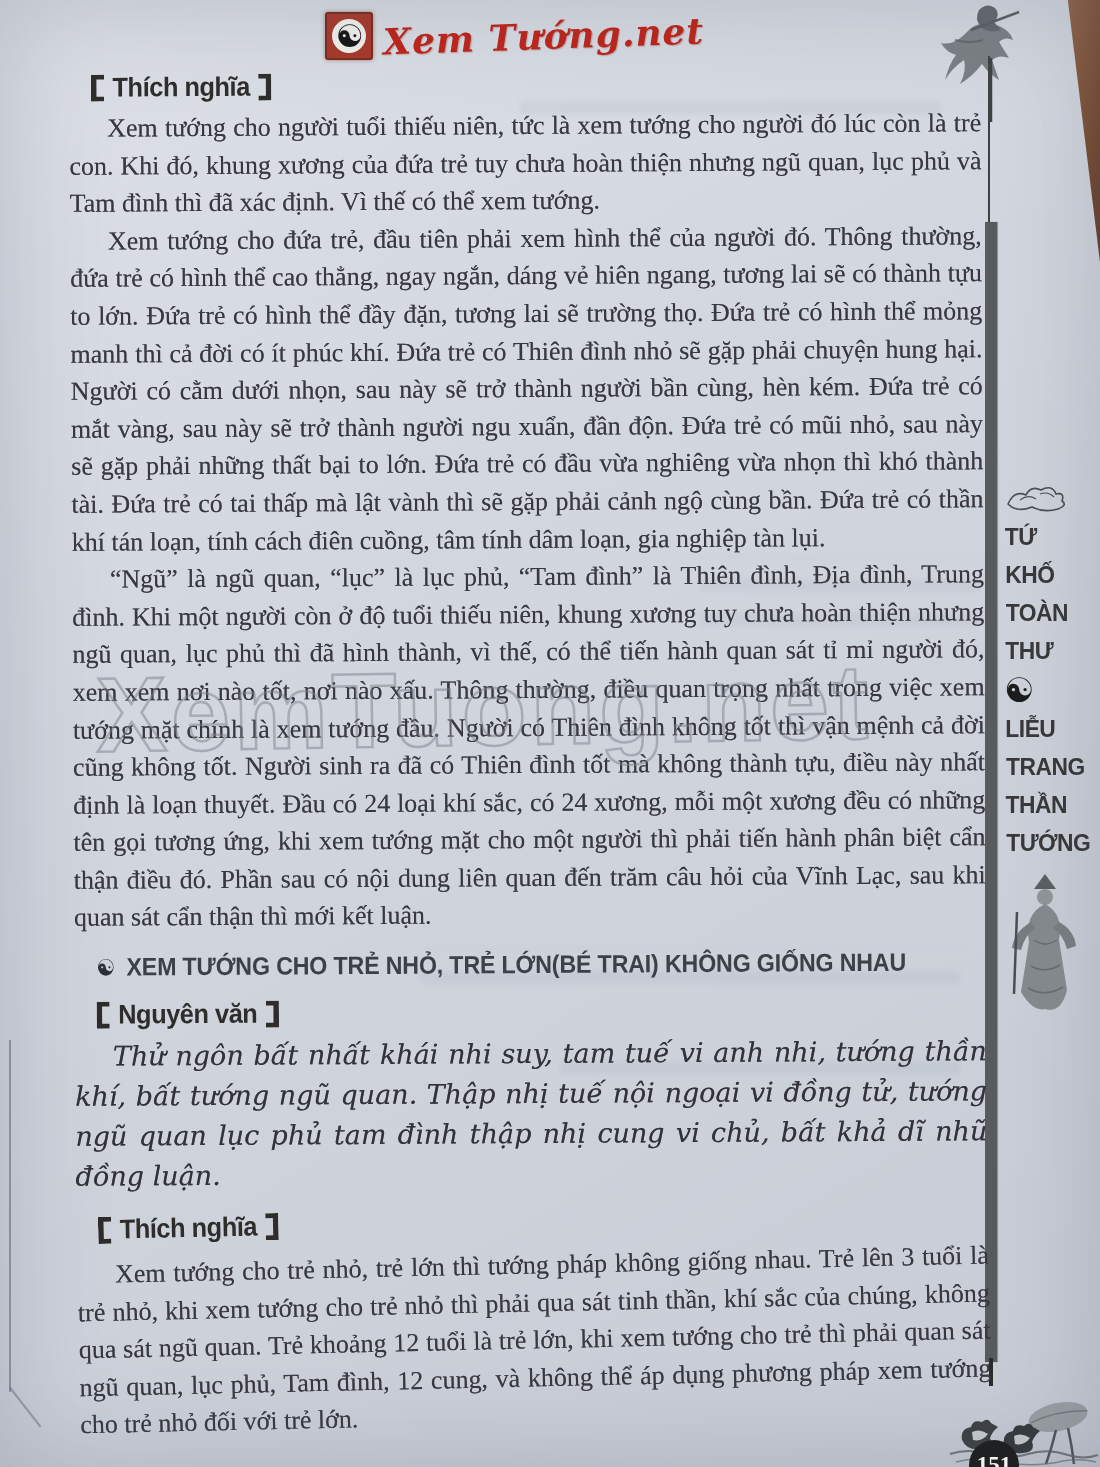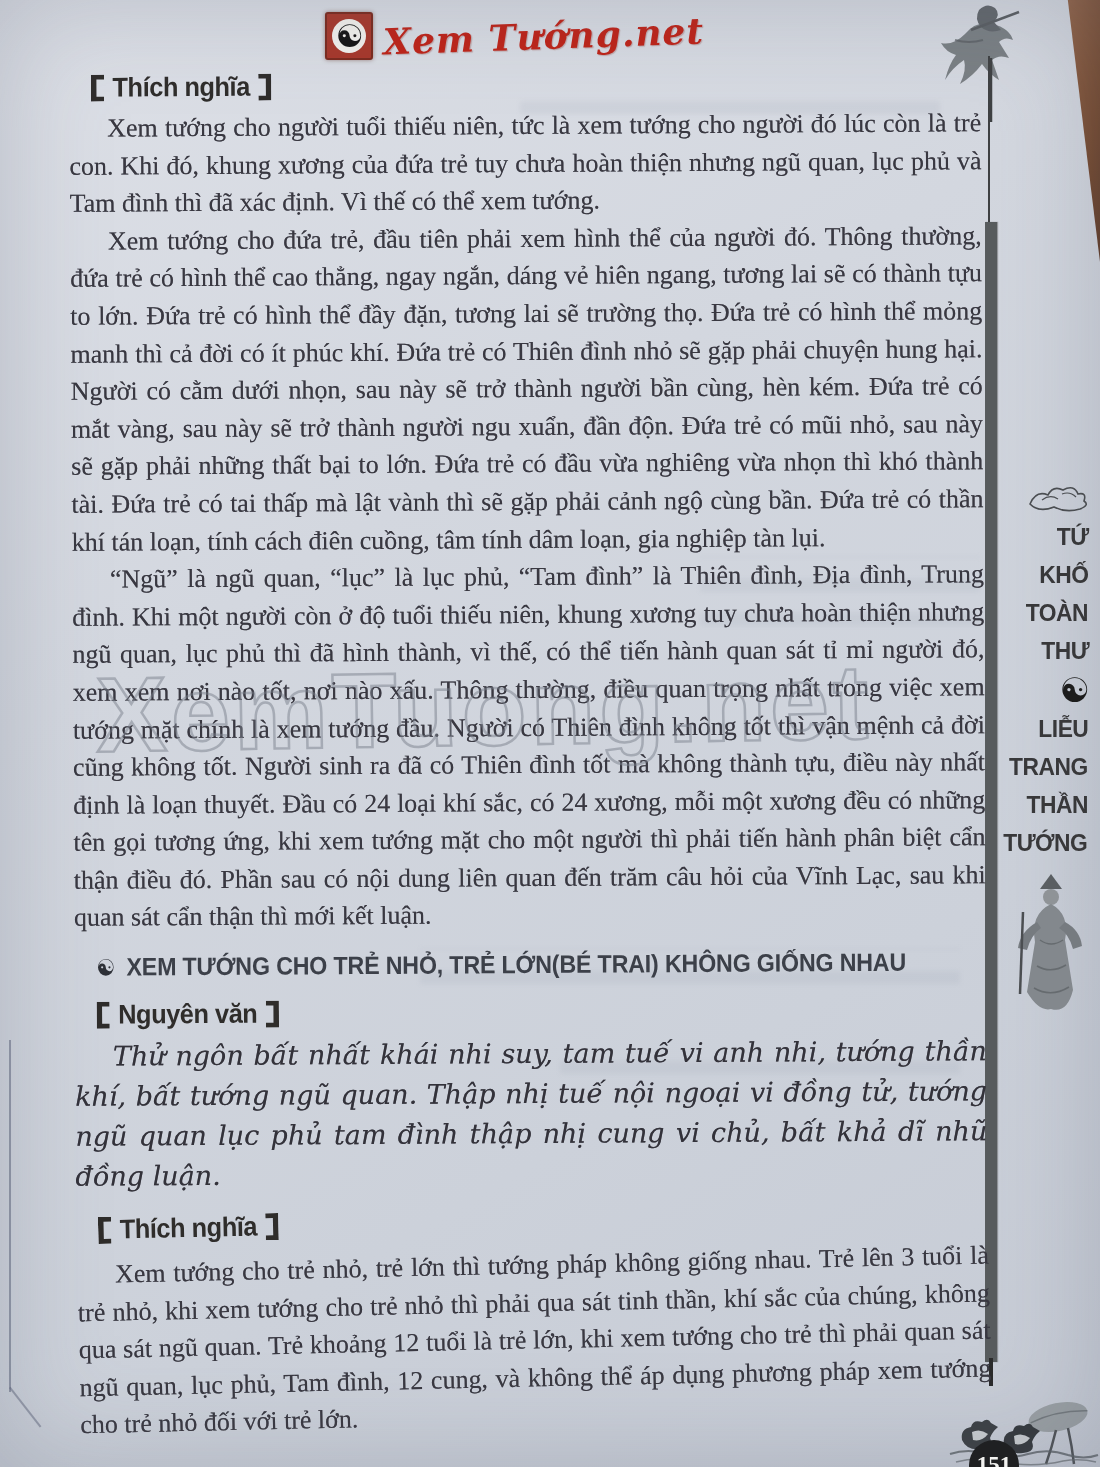--- a/index.html
+++ b/index.html
@@ -92,21 +92,21 @@
   .thick-bar{position:absolute;left:985px;top:222px;width:12px;height:1140px;background:#585c5e;box-shadow:1px 0 1px rgba(60,60,60,.4);}
   .hang-line{position:absolute;left:989px;top:1358px;width:4px;height:28px;background:#2b2b2b;}
   .page-num{
     position:absolute;left:969px;top:1440px;width:50px;height:50px;border-radius:50%;
     background:#1f2022;color:#f2f2f0;display:flex;align-items:center;justify-content:center;
     font-family:Liberation Serif, serif;font-weight:bold;font-size:23px;z-index:8;
   }
   
   .sidebar{
     position:absolute;left:1004px;top:482px;width:86px;
-    display:flex;flex-direction:column;align-items:flex-end;
+    display:flex;flex-direction:column;align-items:flex-start;
     font-family:"Liberation Sans",sans-serif;font-weight:bold;
     color:#38383a;z-index:4;
   }
   .sb-word{font-size:24px;line-height:38px;letter-spacing:-0.5px;transform:scaleX(.95);}
   .sb-yy{font-family:"DejaVu Sans",sans-serif;font-weight:normal;font-size:34px;line-height:40px;color:#1c1c1c;}
   .sb-cloud{margin-bottom:4px;}
   .sb-figure{margin-top:8px;}
   
   .smudge{
     position:absolute;pointer-events:none;filter:blur(2.5px);opacity:.55;

